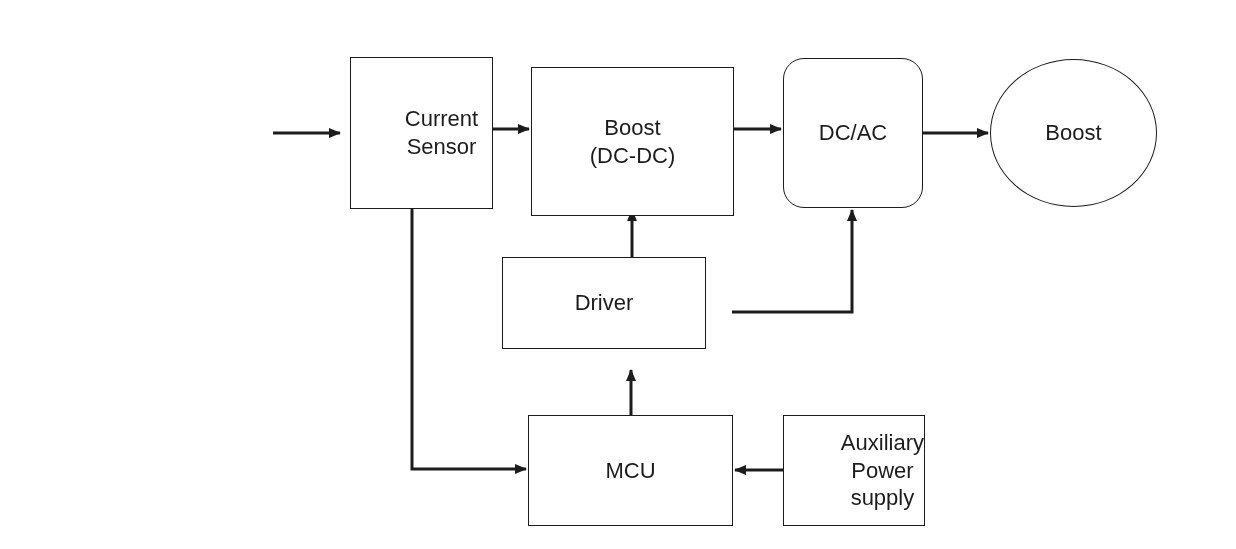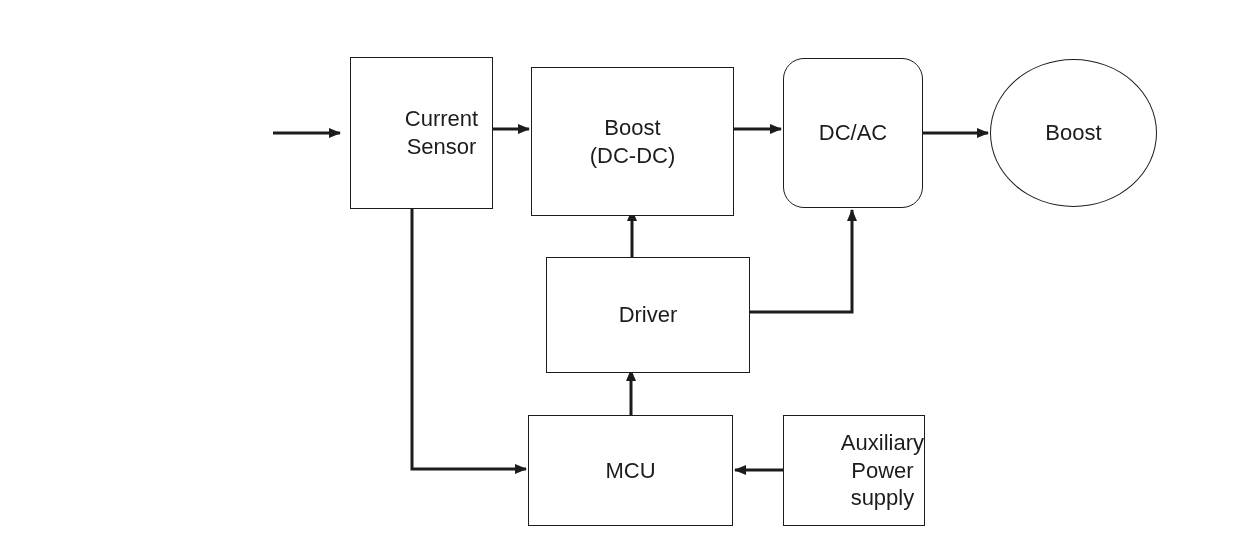--- a/index.html
+++ b/index.html
@@ -80,21 +80,21 @@
   </div>
 
   <div class="node" style="left:783px; top:58px; width:140px; height:150px;border-radius:21px;">
     <span class="node-label">DC/AC</span>
   </div>
 
   <div class="node ellipse" style="left:990px; top:59px; width:167px; height:148px;">
     <span class="node-label">Boost</span>
   </div>
 
-  <div class="node" style="left:546px; top:257px; width:204px; height:116px;">
+  <div class="node" style="left:502px; top:257px; width:204px; height:92px;">
     <span class="node-label">Driver</span>
   </div>
 
   <div class="node" style="left:528px; top:415px; width:205px; height:111px;">
     <span class="node-label">MCU</span>
   </div>
 
   <div class="node" style="left:783px; top:415px; width:142px; height:111px;justify-content:flex-end;">
     <span class="node-label">Auxiliary
 Power

